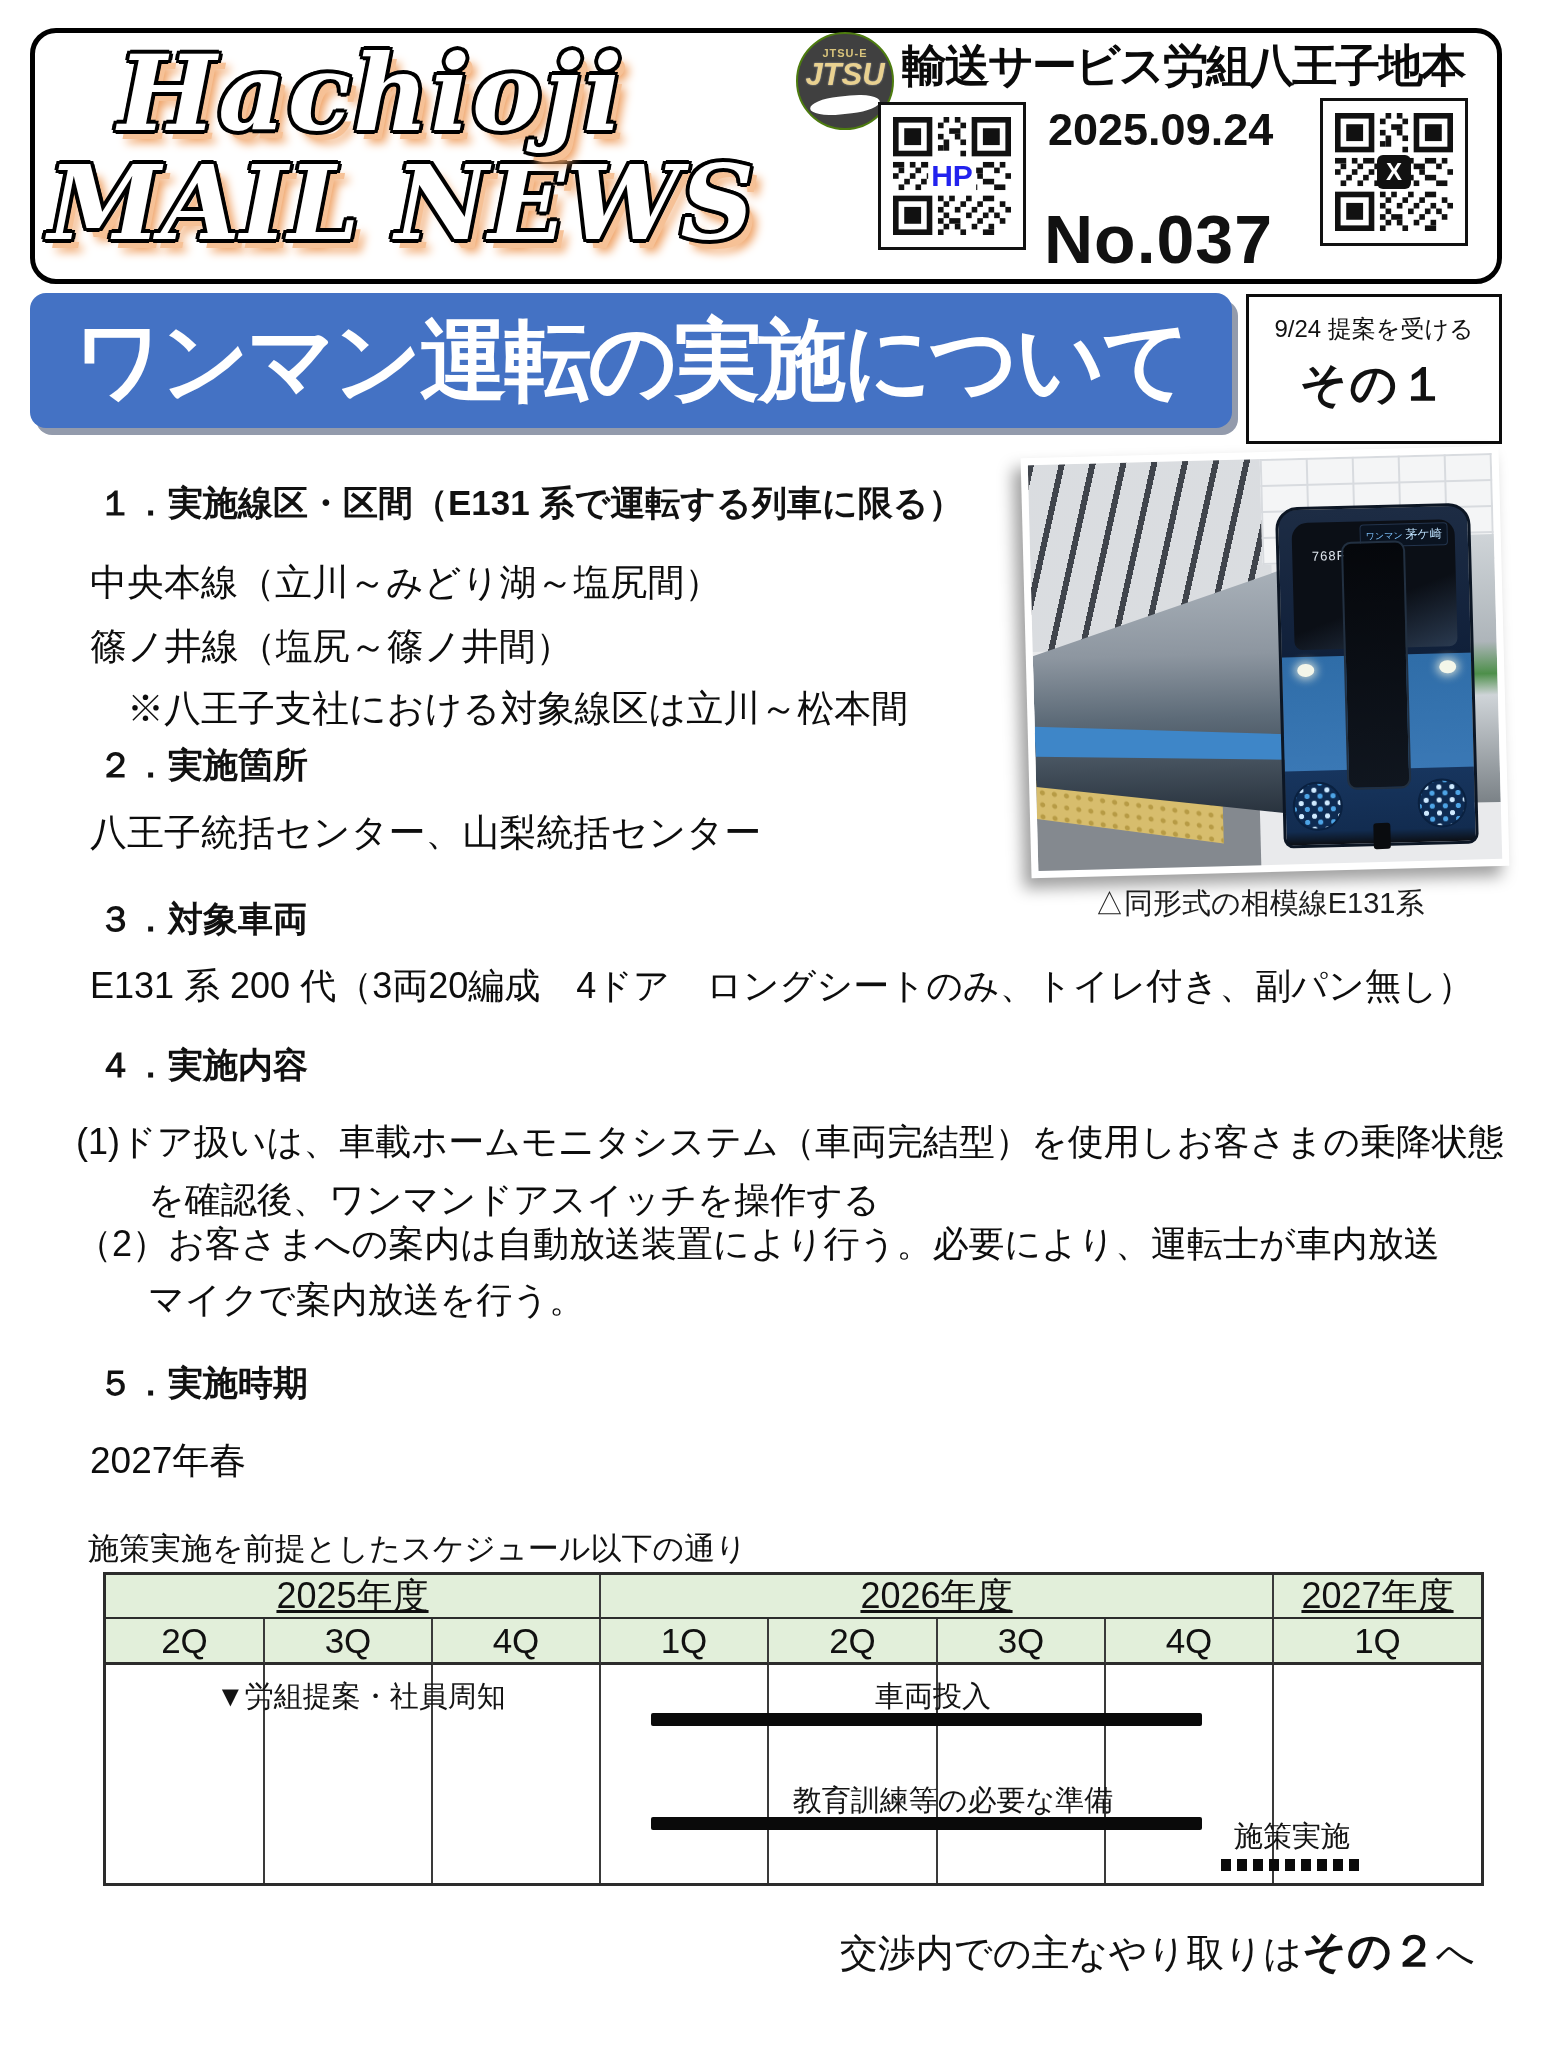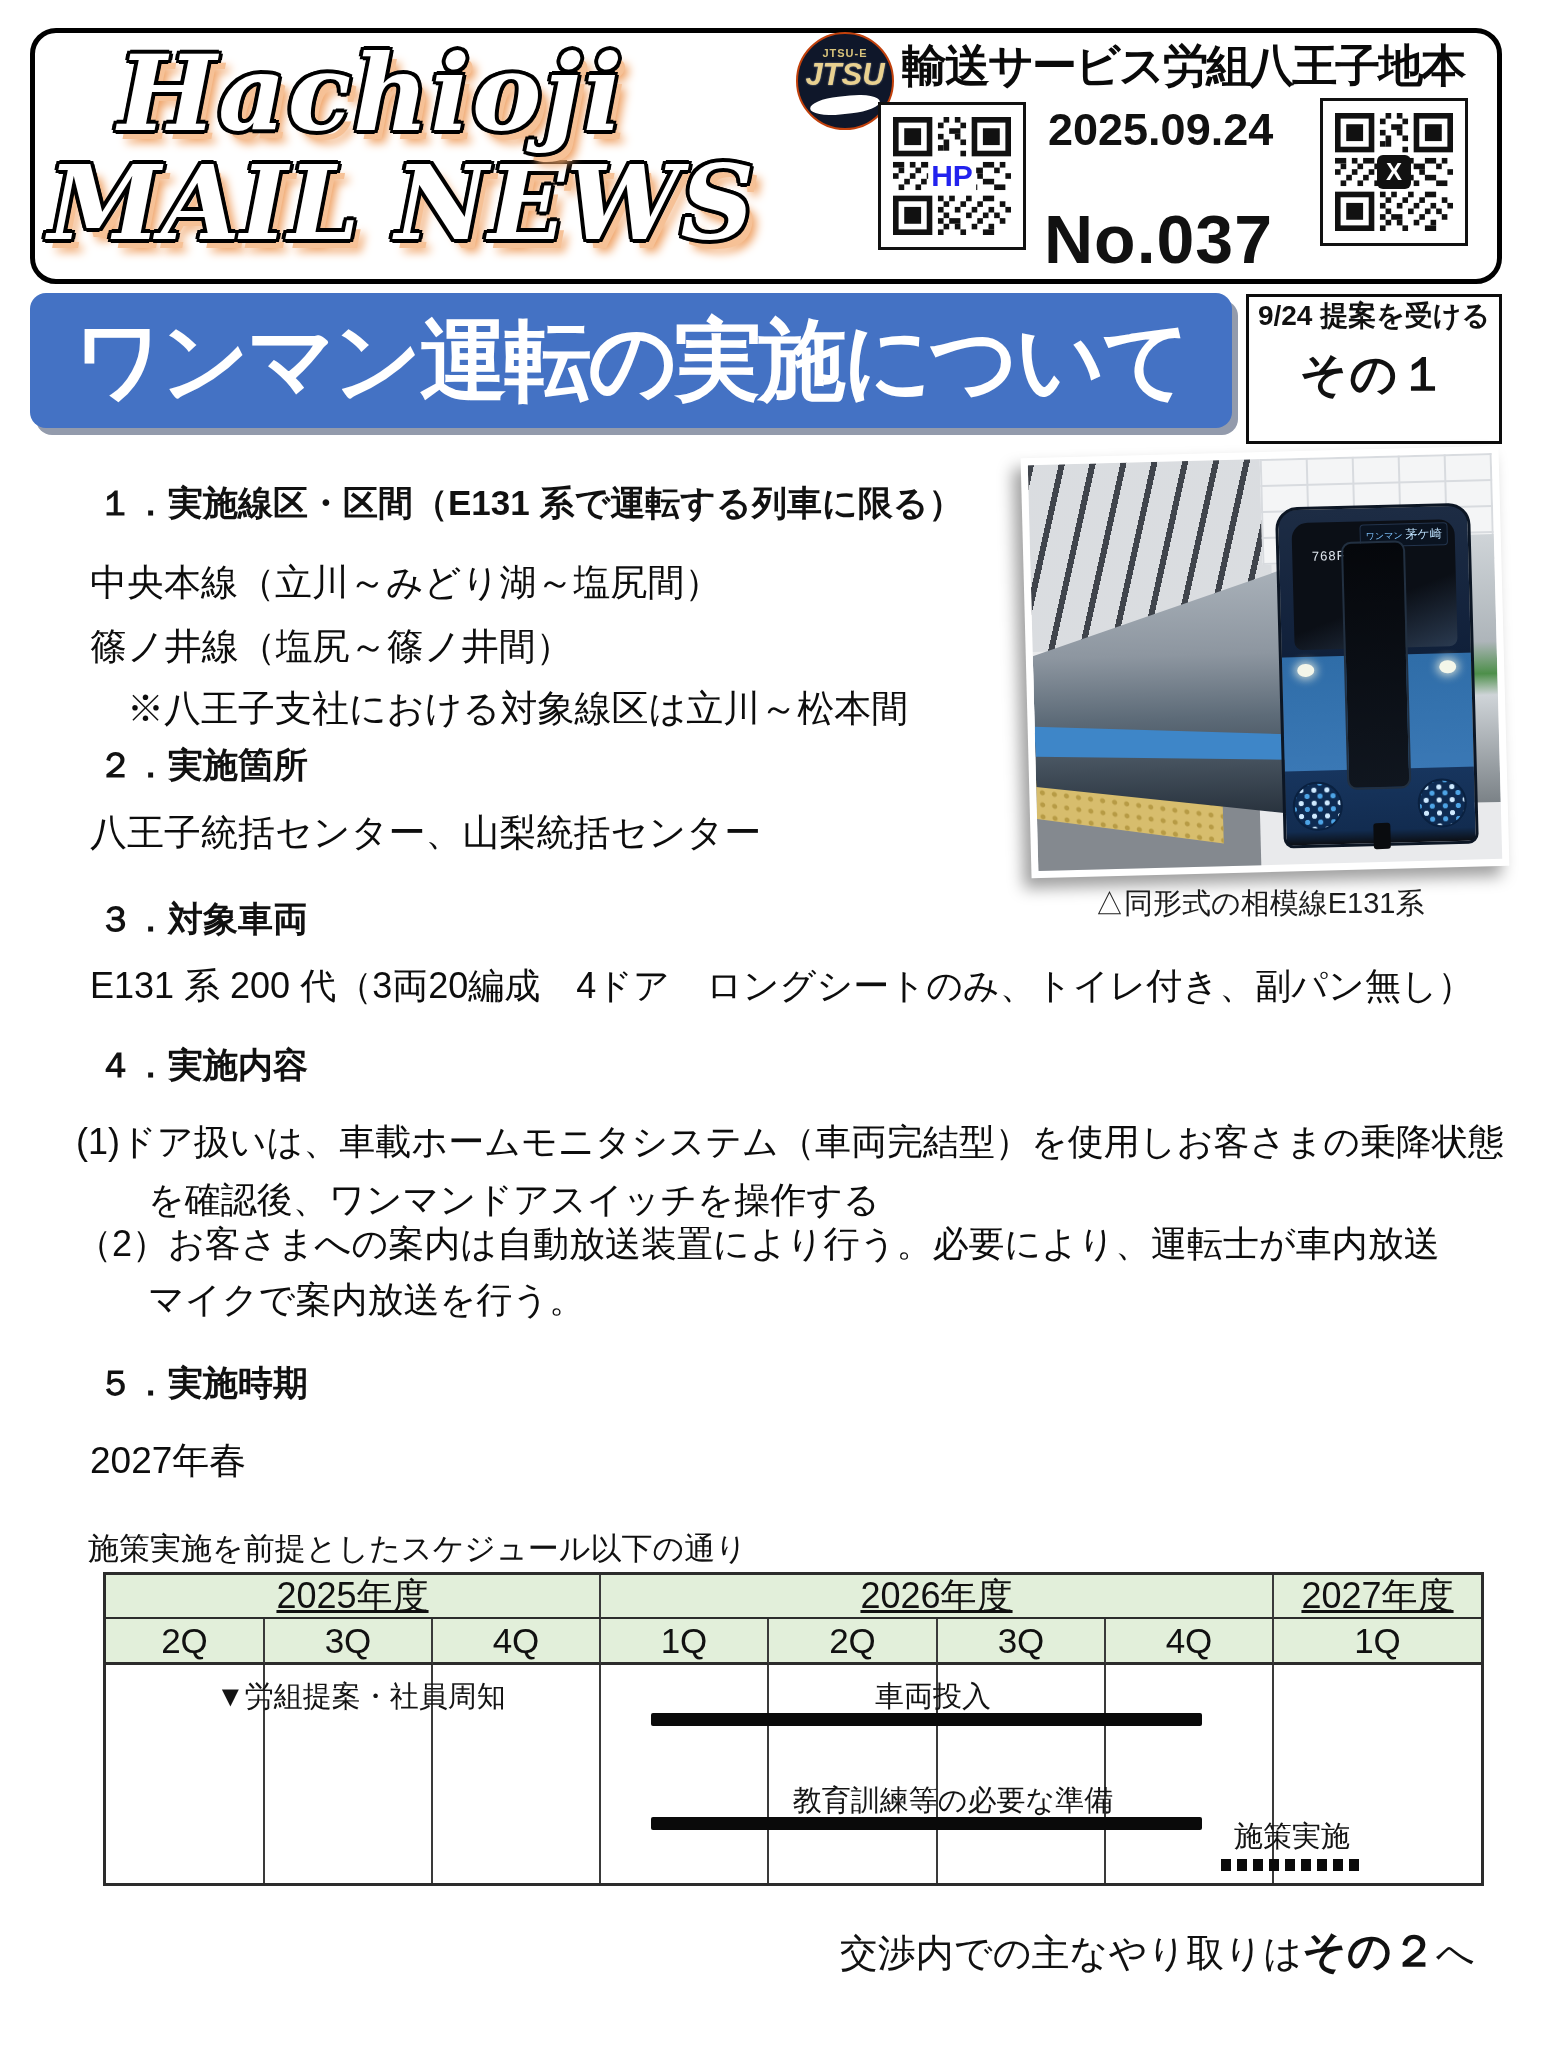--- a/index.html
+++ b/index.html
@@ -11,22 +11,22 @@
   .header-box{left:30px;top:28px;width:1472px;height:256px;border:5px solid #000;
               border-radius:26px;background:#fff;box-sizing:border-box;}
   .logo-txt{font-family:"DejaVu Serif","Liberation Serif",serif;font-style:italic;font-weight:bold;
             color:#fff;white-space:nowrap;line-height:1;
             text-shadow:-3px -3px 0 #000,3px -3px 0 #000,-3px 3px 0 #000,3px 3px 0 #000,
                         -4px 0 0 #000,4px 0 0 #000,0 -4px 0 #000,0 4px 0 #000,
                         7px 9px 0 #f6c196,11px 13px 10px #f0a468;}
   .logo1{left:118px;top:42px;font-size:104px;letter-spacing:2px;}
   .logo2{left:48px;top:152px;font-size:102px;letter-spacing:0px;}
 
-  .jtsu{left:796px;top:32px;width:94px;height:94px;border-radius:50%;background:#0f172a;
-        border:2px solid #c2410c;display:flex;flex-direction:column;align-items:center;
+  .jtsu{left:796px;top:32px;width:94px;height:94px;border-radius:50%;background:#404040;
+        border:2px solid #4d7c0f;display:flex;flex-direction:column;align-items:center;
         justify-content:center;overflow:hidden;}
   .jtsu .t{color:#d9c47c;font-size:11px;font-weight:bold;letter-spacing:1px;line-height:1;}
   .jtsu .m{color:#e9d190;font-size:31px;font-weight:900;font-style:italic;line-height:1.05;
            text-shadow:0 0 2px #fff8;}
   .jtsu .sw{width:70px;height:18px;background:#fff;border-radius:50%/60%;margin-top:4px;
             transform:rotate(-6deg);}
 
   .org-name{left:902px;top:36px;width:575px;font-size:45px;font-weight:900;letter-spacing:-2px;
             white-space:nowrap;color:#0a0a0a;}
 
@@ -46,21 +46,21 @@
             letter-spacing:1px;margin-top:44px;}
 
   
   .banner{left:30px;top:293px;width:1202px;height:135px;background:#4472c4;border-radius:16px;
           box-shadow:6px 7px 0 rgba(40,55,90,.5);display:flex;align-items:center;
           justify-content:center;}
   .banner span{color:#fff;font-size:89px;font-weight:900;letter-spacing:-3px;white-space:nowrap;
                transform:scaleX(.98);}
   .side-note{left:1246px;top:294px;width:256px;height:150px;border:3px solid #0c0c0c;
              background:#fff;box-sizing:border-box;text-align:center;}
-  .side-note .l1{font-size:28px;font-weight:700;white-space:nowrap;}
+  .side-note .l1{margin-top:16px;font-size:24px;font-weight:400;white-space:nowrap;}
   .side-note .l2{margin-top:8px;font-size:47px;font-weight:900;letter-spacing:2px;}
 
   
   .photo{left:1026px;top:452px;width:478px;height:420px;background:#fff;padding:7px;
          box-sizing:border-box;transform:rotate(-1.5deg);
          box-shadow:-8px 10px 16px rgba(0,0,0,.38);}
   .scene{position:relative;width:100%;height:100%;background:#e9eaec;overflow:hidden;}
   .ph-canopy{position:absolute;left:0;top:0;width:52%;height:46%;
       background:repeating-linear-gradient(104deg,rgba(45,50,58,.9) 0 6px,rgba(190,196,202,.35) 6px 30px);}
   .ph-bldg{position:absolute;right:0;top:0;width:50%;height:26%;background:#f4f5f6;

